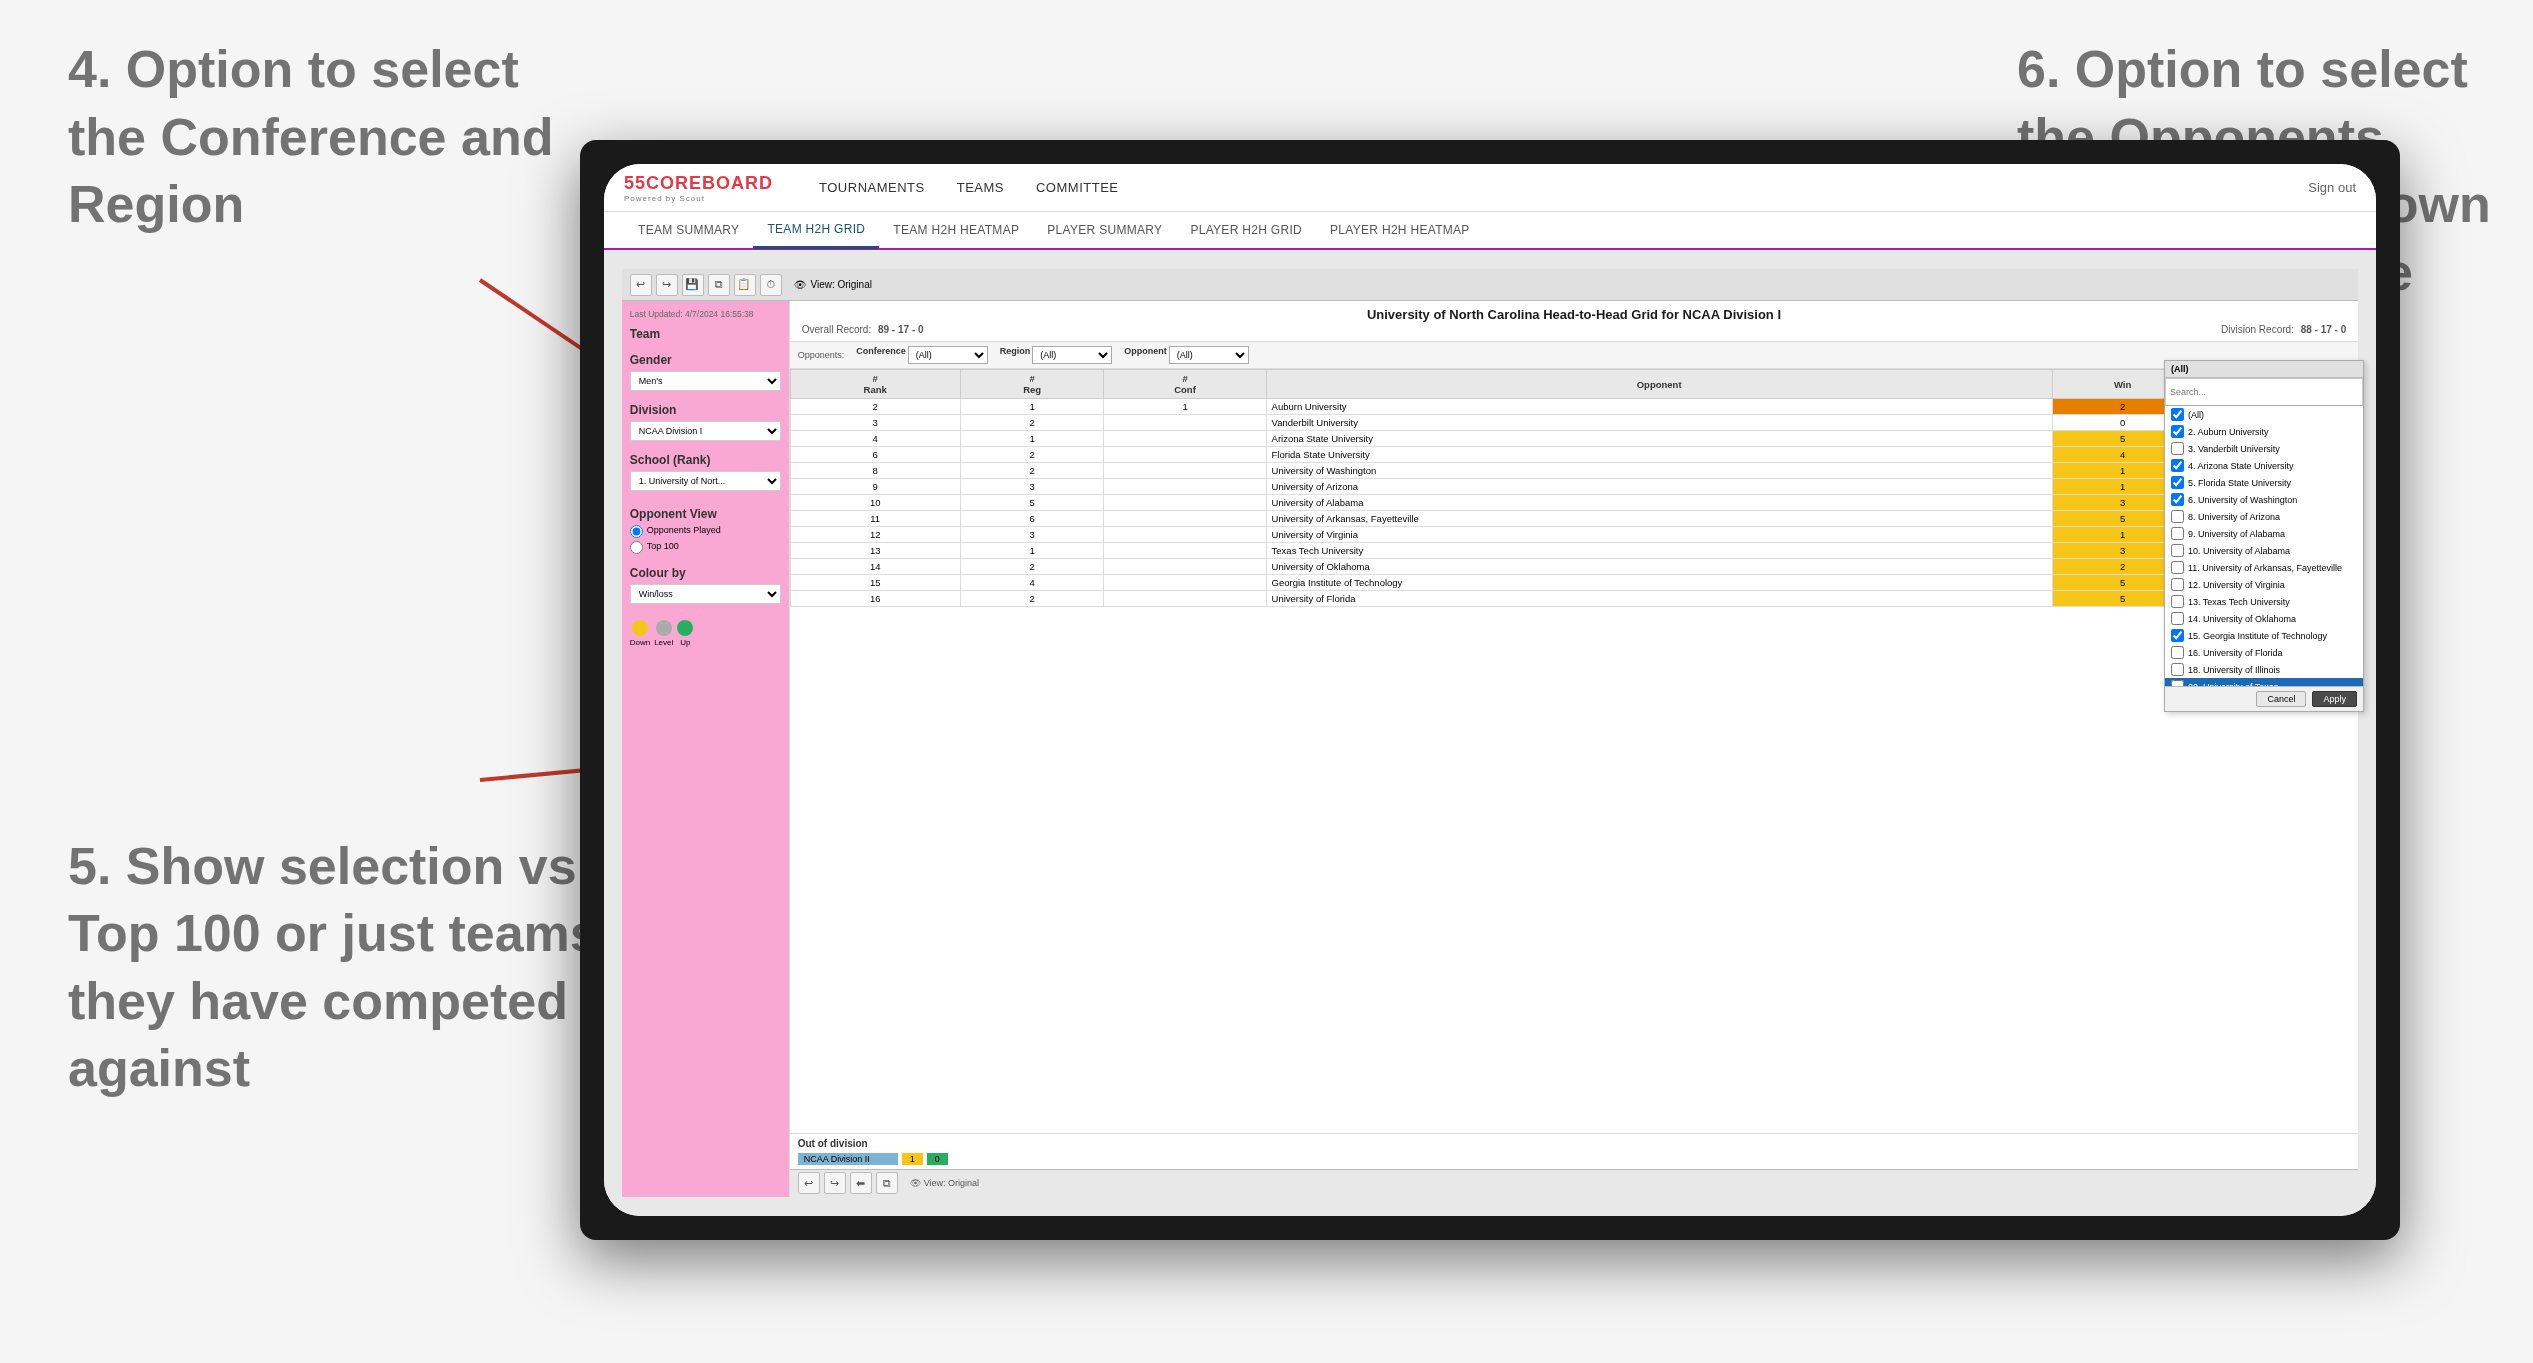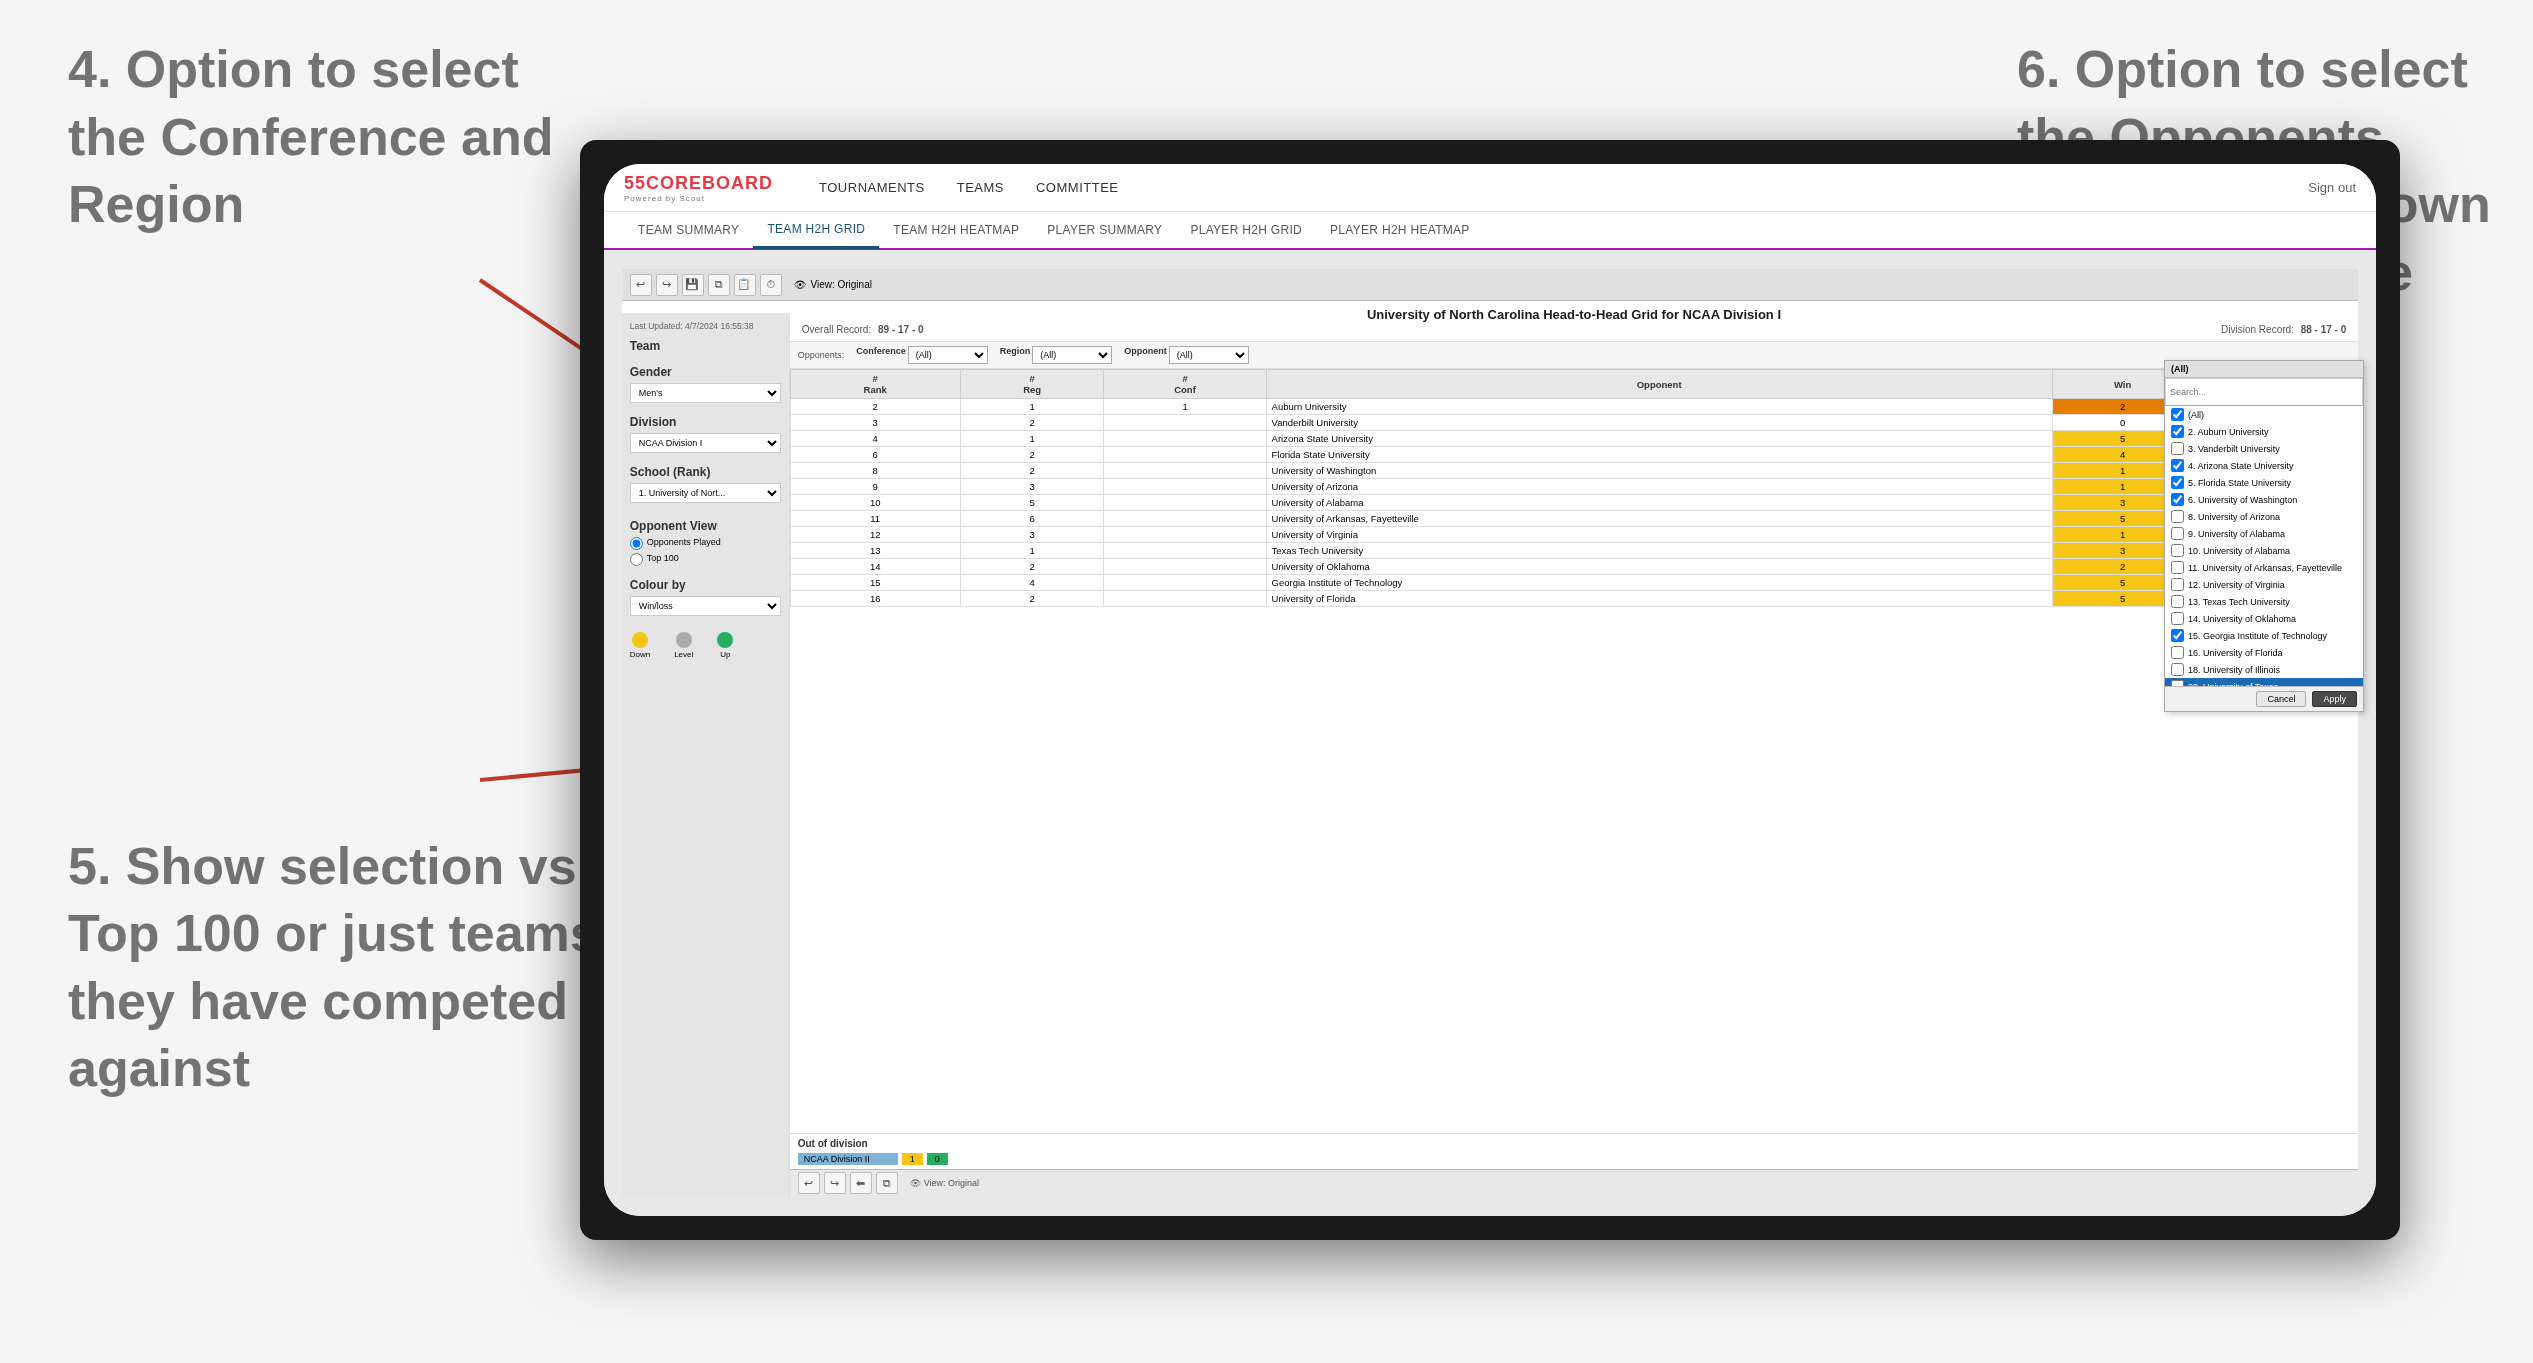--- a/index.html
+++ b/index.html
@@ -176,27 +176,26 @@
     
     .main-layout {
       flex: 1;
       display: flex;
       overflow: hidden;
     }
 
     
     .left-panel {
       width: 168px;
-      background: #e5e5e5;
+      background: #f9a8d4;
       border-right: 1px solid #ddd;
       padding: 8px;
       flex-shrink: 0;
       font-size: 10px;
       overflow-y: auto;
-      margin-top: 12px;
     }
 
     .panel-section {
       margin-bottom: 12px;
     }
 
     .panel-label {
       font-size: 12px;
       font-weight: bold;
       color: #333;
@@ -571,21 +570,21 @@
               </div>
             </div>
 
             <div class="panel-section" style="margin-top:12px;">
               <div class="panel-label">Colour by</div>
               <select class="panel-select">
                 <option>Win/loss</option>
               </select>
             </div>
 
-            <div style="margin-top:16px; display:flex; gap:24px; align-items:center;">
+            <div style="margin-top:16px; display:flex; gap:4px; align-items:center;">
               <div style="display:flex; flex-direction:column; align-items:center; gap:2px;">
                 <div class="legend-dot" style="background:#f5c518;"></div>
                 <span style="font-size:8px;">Down</span>
               </div>
               <div style="display:flex; flex-direction:column; align-items:center; gap:2px;">
                 <div class="legend-dot" style="background:#aaa;"></div>
                 <span style="font-size:8px;">Level</span>
               </div>
               <div style="display:flex; flex-direction:column; align-items:center; gap:2px;">
                 <div class="legend-dot" style="background:#27ae60;"></div>

